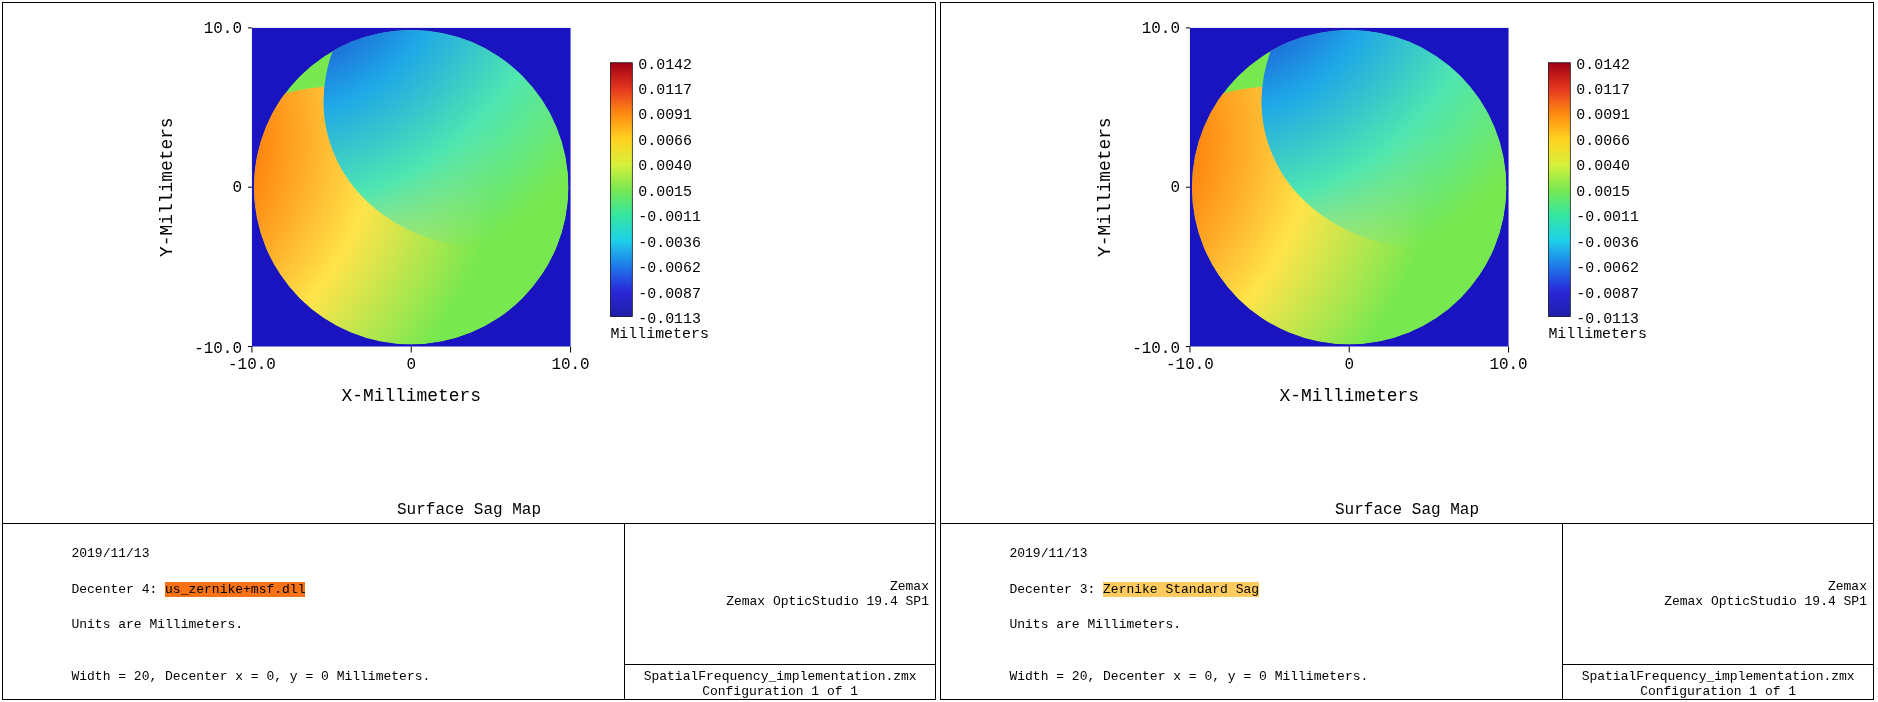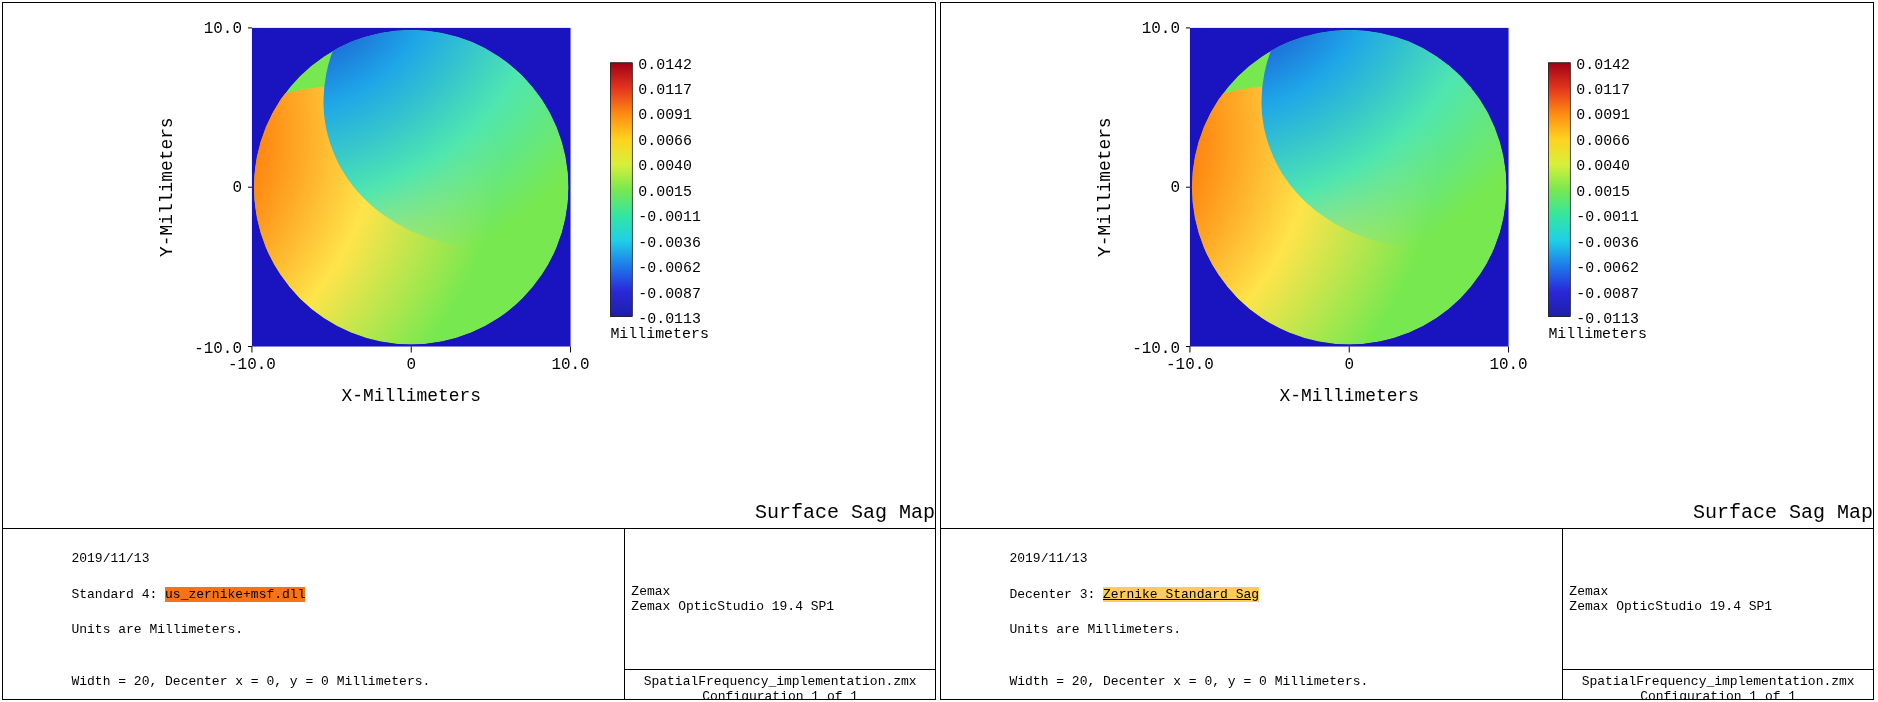--- a/index.html
+++ b/index.html
@@ -30,22 +30,22 @@
   .plot-region {
     position: relative;
     flex: 1 1 auto;
   }
   .plot-region svg {
     width: 100%;
     height: 100%;
     display: block;
   }
   .plot-title {
-    text-align: right;
-    font-size: 20px;
+    text-align: center;
+    font-size: 16px;
     padding-bottom: 4px;
   }
   .info-table {
     border-top: 1px solid #000;
     display: grid;
     grid-template-columns: 2fr 1fr;
     font-size: 13px;
   }
   .info-left {
     padding: 4px 6px 0 6px;
@@ -54,38 +54,37 @@
   }
   .info-right {
     border-left: 1px solid #000;
     display: flex;
     flex-direction: column;
   }
   .info-right-top {
     flex: 1;
     display: flex;
     flex-direction: column;
-    align-items: flex-start;
+    align-items: flex-end;
     justify-content: center;
     padding: 4px 6px;
   }
   .info-right-bottom {
     border-top: 1px solid #000;
     display: flex;
     flex-direction: column;
     align-items: center;
     justify-content: center;
     padding: 4px 6px;
   }
   .hl-blue {
     background-color: #f97316;
   }
   .hl-orange {
     background-color: #ffcb5e;
-    text-decoration: underline;
   }
   .yaxis-label {
     font-size: 18px;
   }
   .xaxis-label {
     font-size: 18px;
   }
   .tick-label {
     font-size: 16px;
     font-family: "Consolas","Courier New",monospace;
@@ -177,21 +176,21 @@
           <text x="638" y="296">-0.0087</text>
           <text x="638" y="321">-0.0113</text>
         </g>
         <text class="cb-label" x="610" y="336">Millimeters</text>
       </svg>
     </div>
     <div class="plot-title">Surface Sag Map</div>
     <div class="info-table">
       <div class="info-left">
         <span>2019/11/13</span><br>
-        <span>Standard 4: </span><span class="hl-blue">us_zernike+msf.dll</span><br>
+        <span>Decenter 4: </span><span class="hl-blue">us_zernike+msf.dll</span><br>
         <span>Units are Millimeters.</span><br><br>
         <span>Width = 20, Decenter x = 0, y = 0 Millimeters.</span>
       </div>
       <div class="info-right">
         <div class="info-right-top">
           <div>Zemax</div>
           <div>Zemax OpticStudio 19.4 SP1</div>
         </div>
         <div class="info-right-bottom">
           <div>SpatialFrequency_implementation.zmx</div>

